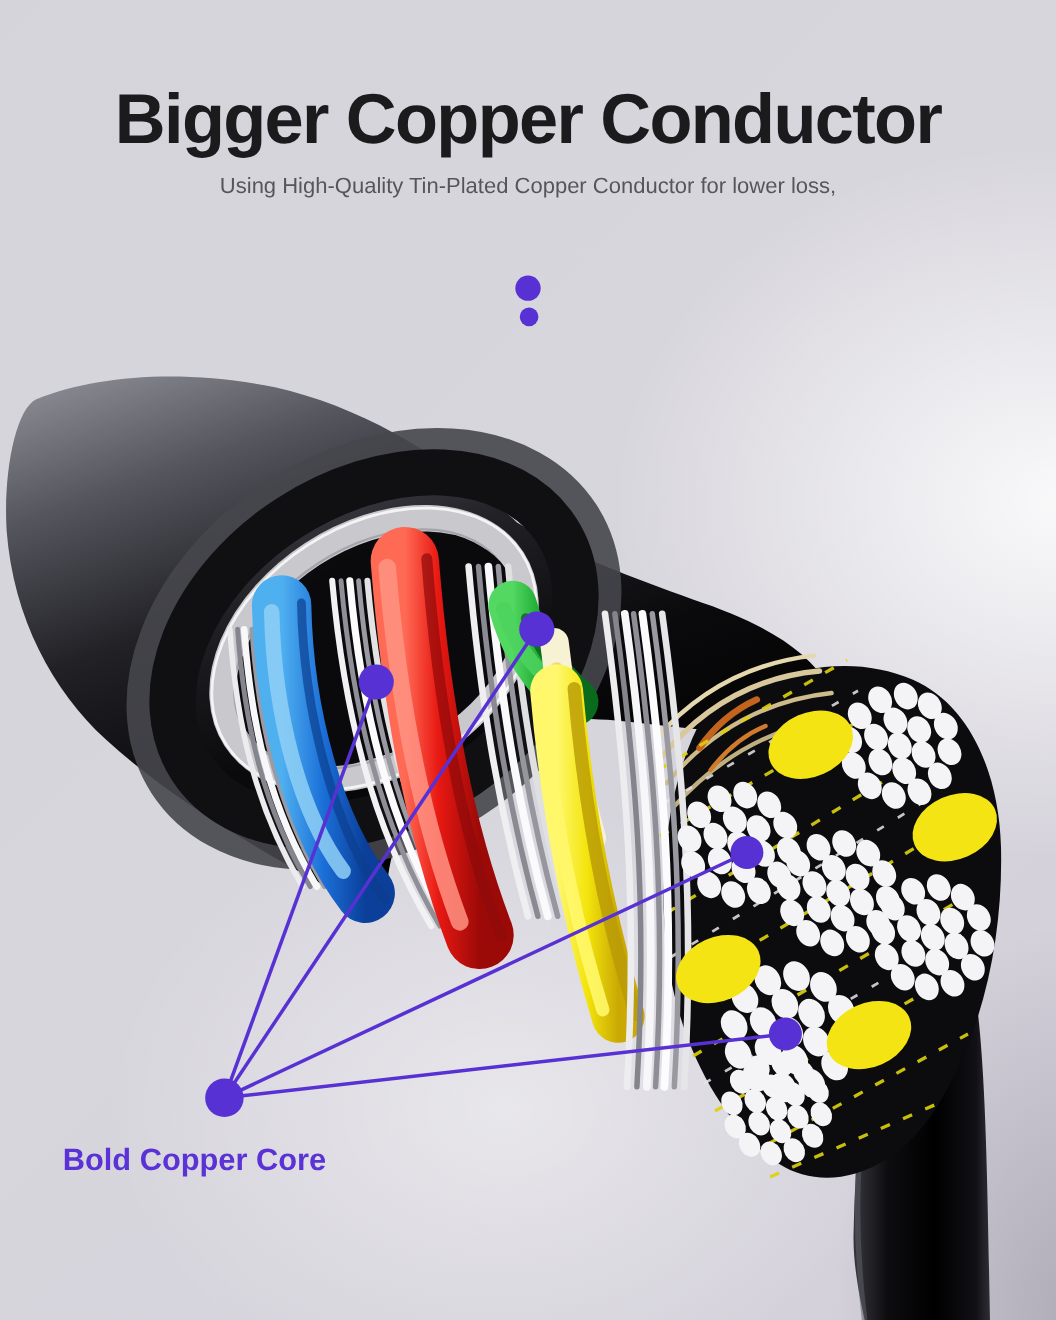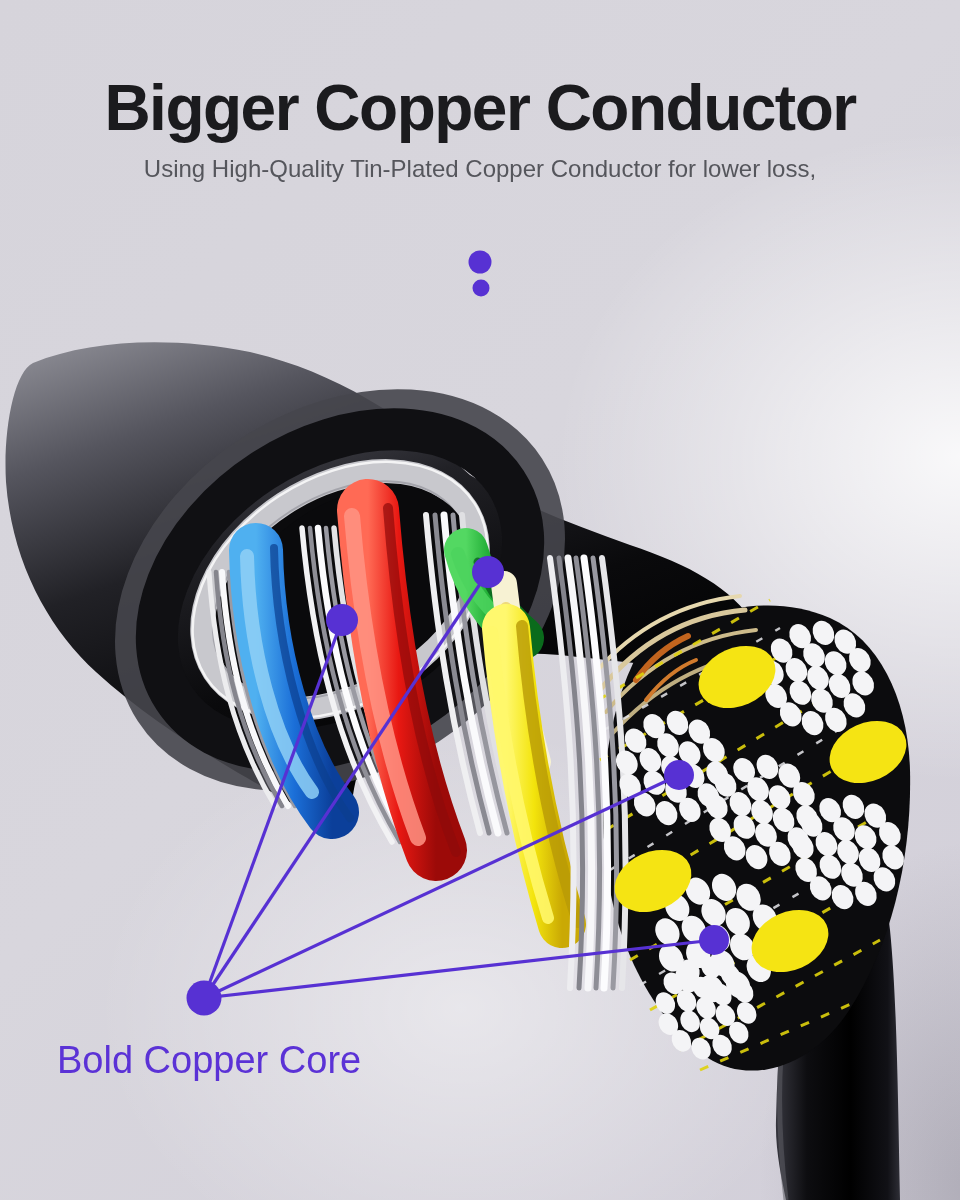--- a/index.html
+++ b/index.html
@@ -7,22 +7,22 @@
     position:relative;width:960px;height:1200px;overflow:hidden;
     font-family:"Liberation Sans", sans-serif;
     background:
       radial-gradient(ellipse 620px 500px at 100% 38%, rgba(255,255,255,.85), rgba(255,255,255,0) 65%),
       radial-gradient(ellipse 520px 400px at 48% 84%, rgba(255,255,255,.45), rgba(255,255,255,0) 70%),
       radial-gradient(ellipse 340px 560px at 101% 99%, rgba(88,86,100,.28), rgba(88,86,100,0) 62%),
       linear-gradient(135deg,#d6d4db 0%,#d8d6dd 45%,#d2cfd9 100%);
   }
   .header{position:absolute;left:0;right:0;top:76px;text-align:center;}
   .title{margin:0;font-size:64px;font-weight:700;letter-spacing:-1.5px;color:#1b1b1e;line-height:64px;}
-  .subtitle{margin:14px 0 0 0;font-size:24px;line-height:30px;color:#55565c;font-weight:400;}
-  .callout-label{position:absolute;left:57px;top:1039px;font-size:38px;font-weight:400;color:#5b32d6;letter-spacing:0;}
+  .subtitle{margin:14px 0 0 0;font-size:20px;line-height:30px;color:#55565c;font-weight:400;}
+  .callout-label{position:absolute;left:57px;top:1039px;font-size:28px;font-weight:700;color:#5b32d6;letter-spacing:0;}
   svg.scene{position:absolute;left:0;top:0;}
 </style>
 </head>
 <body>
 
 <div class="page">
 
   <svg class="scene" width="960" height="1200" viewBox="0 0 960 1200">
     <defs>
       <linearGradient id="gJacket" x1="0" y1="0" x2="0.55" y2="1">

